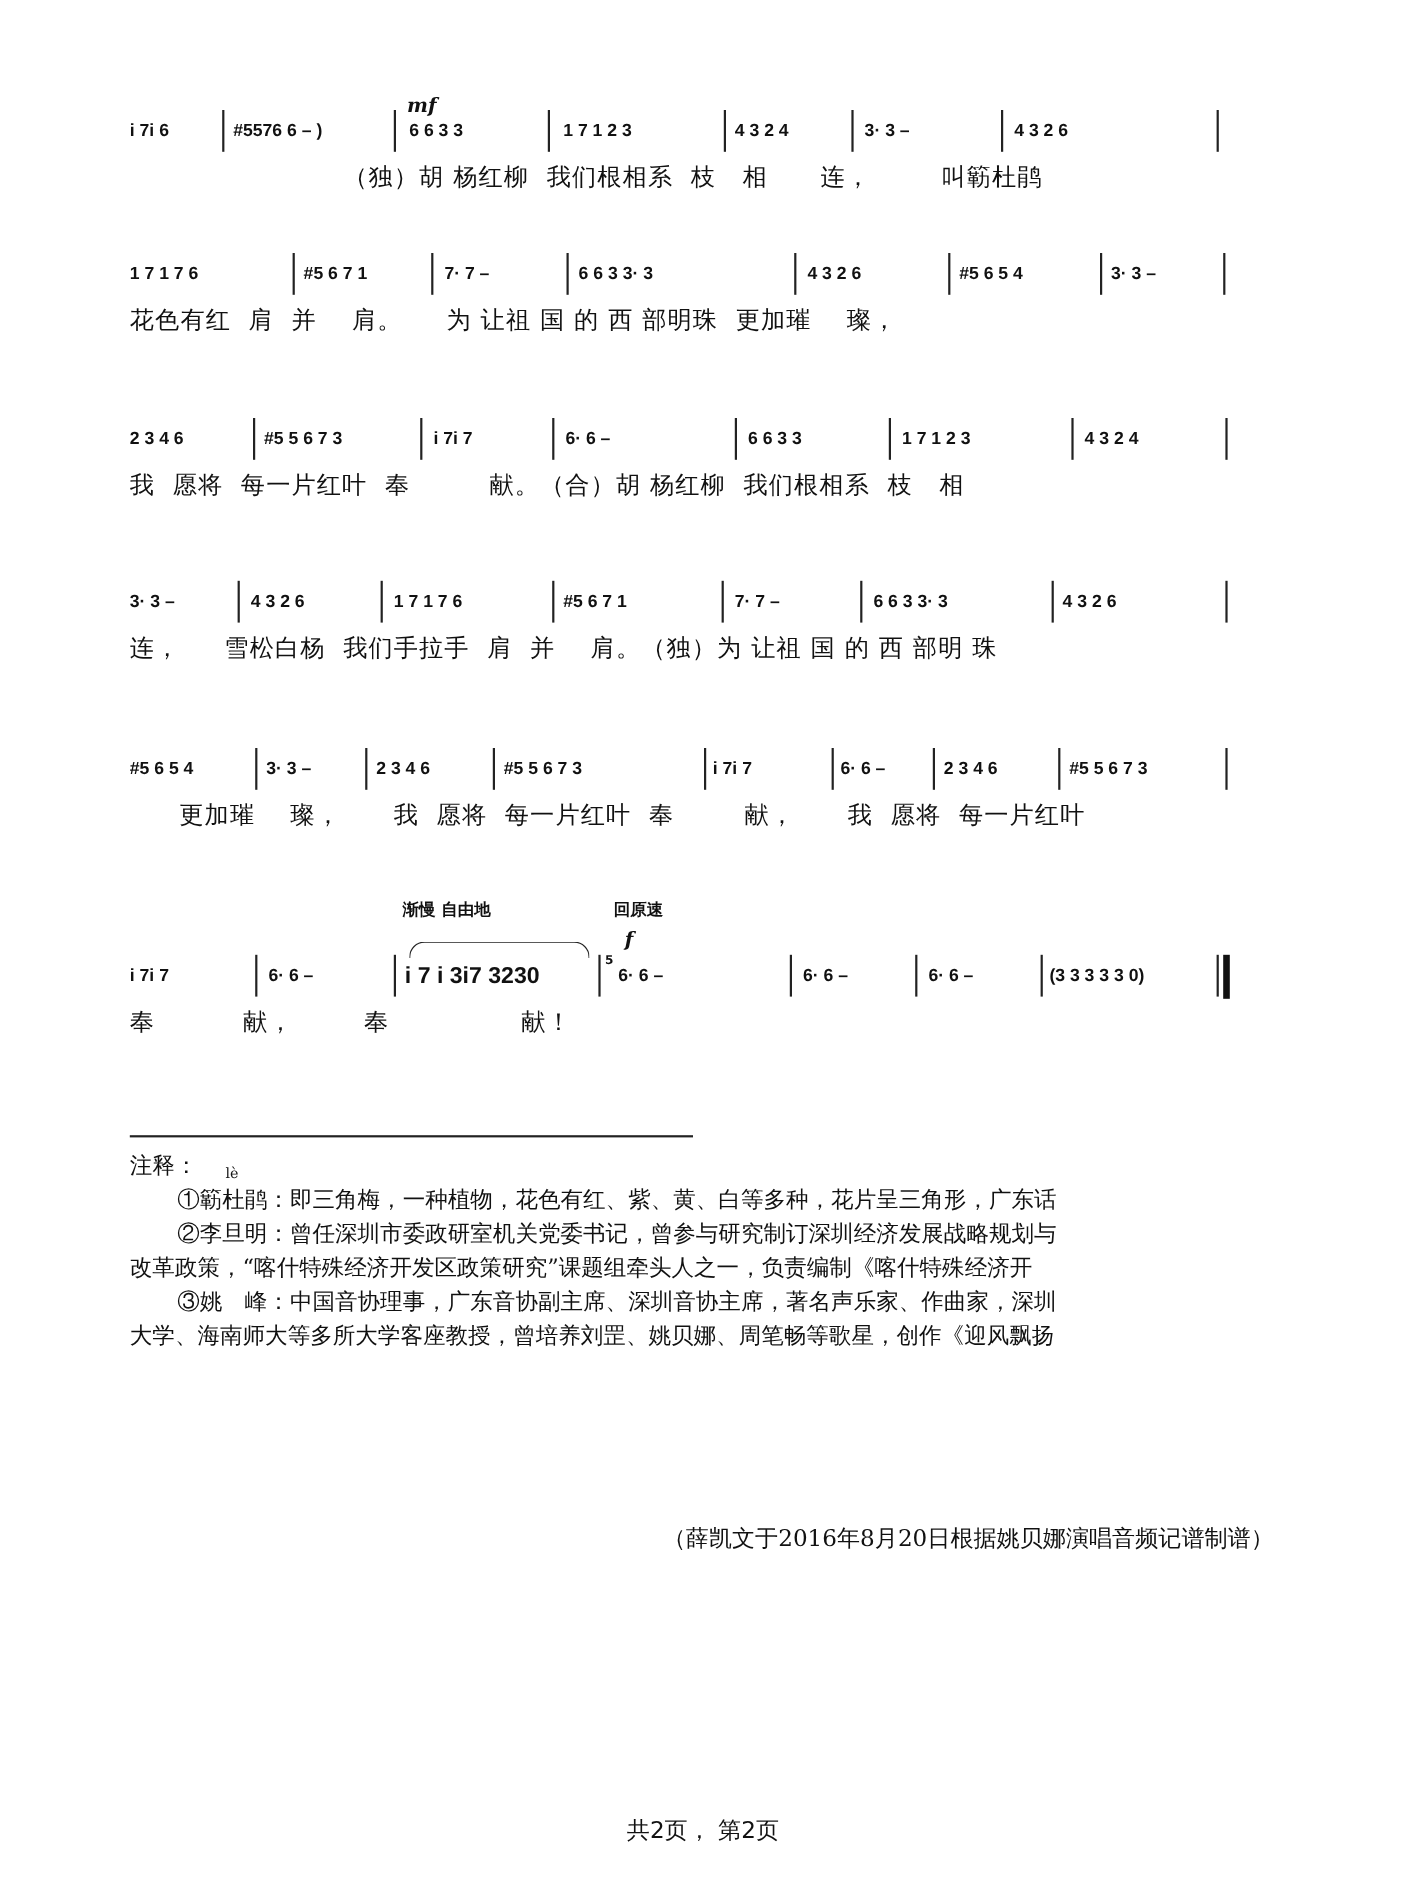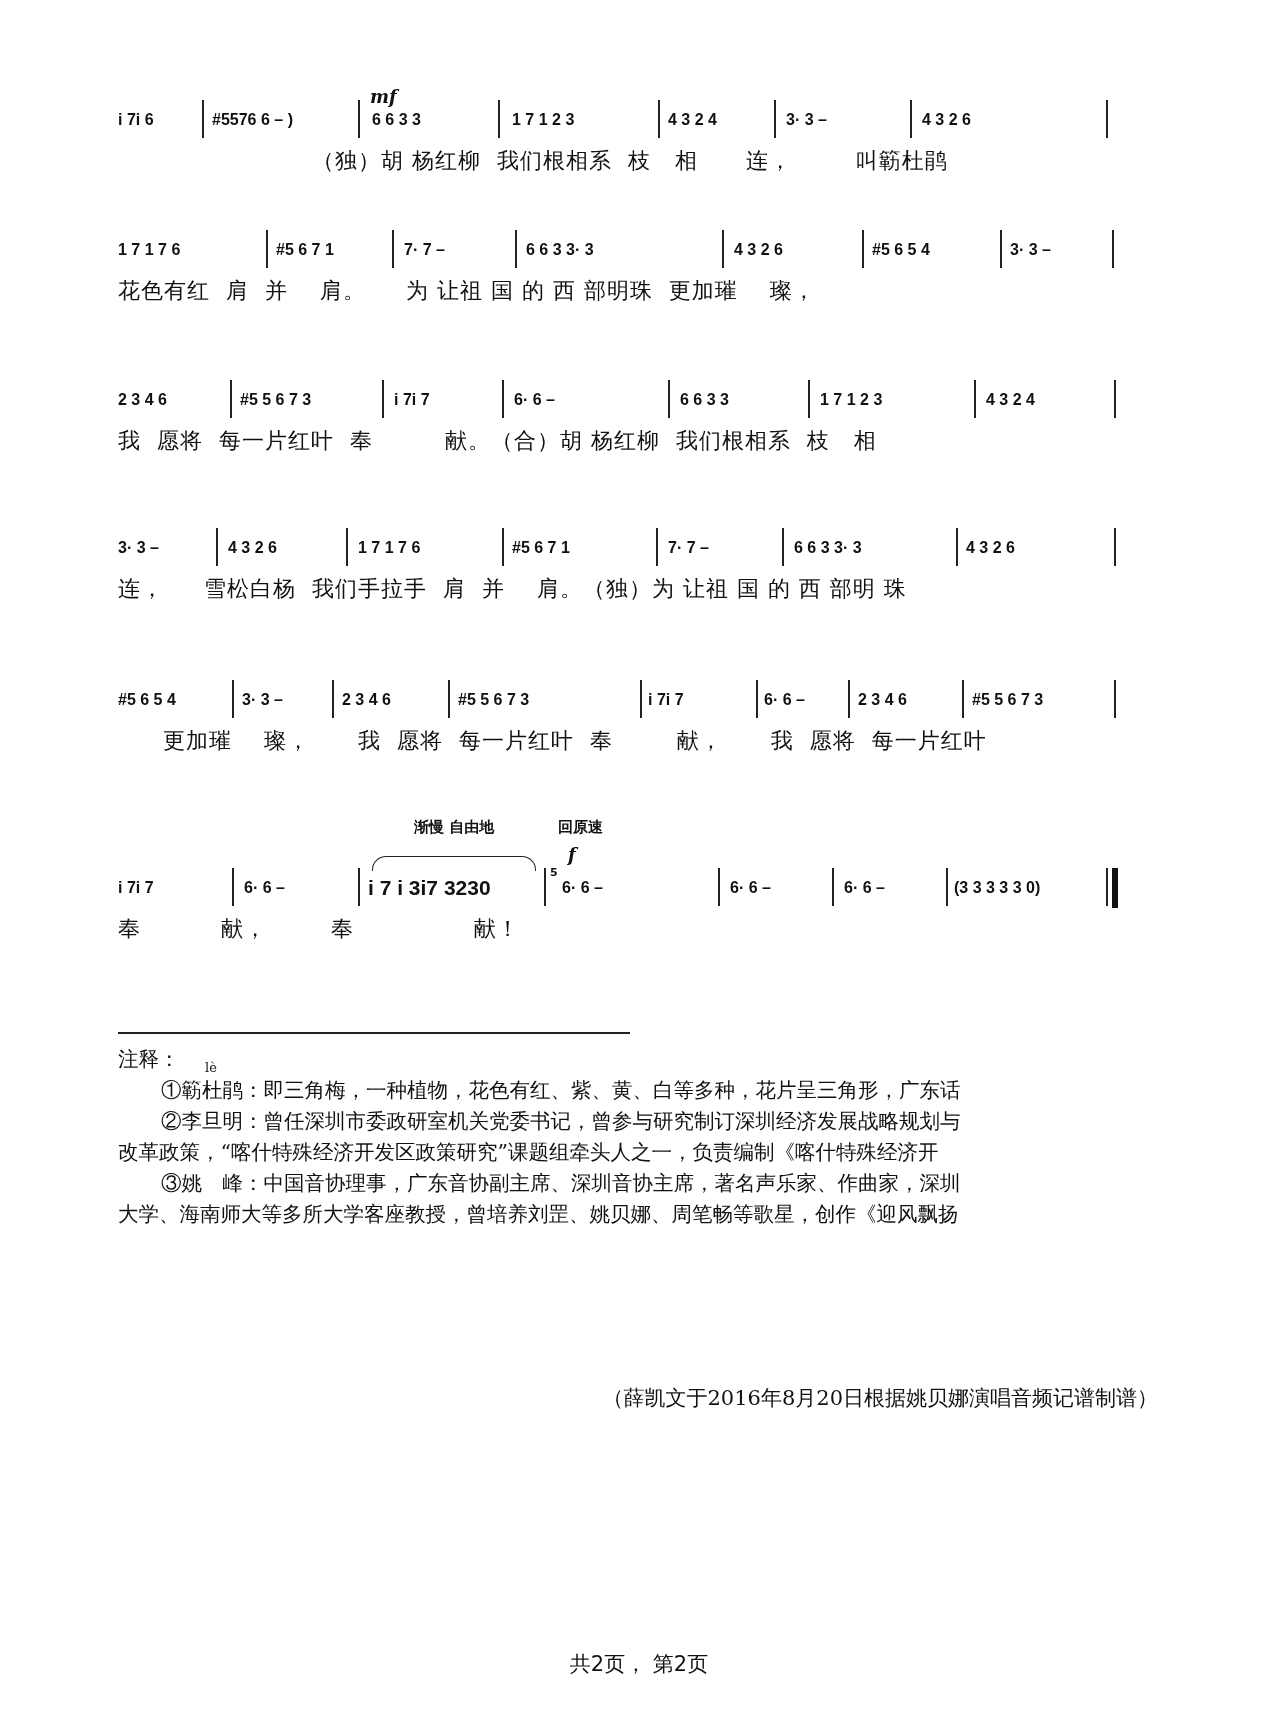--- a/index.html
+++ b/index.html
@@ -110,21 +110,21 @@
   <div class="notes" style="left:764px;">6· 6 –</div>
   <div class="bar" style="left:848px;"></div>
   <div class="notes" style="left:858px;">2 3 4 6</div>
   <div class="bar" style="left:962px;"></div>
   <div class="notes" style="left:972px;">#5 5 6 7 3</div>
   <div class="bar" style="left:1114px;"></div>
   <div class="lyr" style="left:118px; top:46px;margin-left:45px;">更加璀    璨，      我  愿将  每一片红叶  奉        献，      我  愿将  每一片红叶</div>
 </div>
 
 <div class="sys" style="top:868px;">
-  <div class="tempo" style="left:366px; top:-50px;margin-left:48px;">渐慢 自由地</div>
+  <div class="tempo" style="left:366px; top:-50px;">渐慢 自由地</div>
   <div class="tempo" style="left:558px; top:-50px;text-align:center;">回原速</div>
   <div class="dyn" style="left:568px; top:-24px;">f</div>
   <div class="bracket" style="left:372px; top:-12px; width:162px;"></div>
   <div class="notes" style="left:118px;">i 7i 7</div>
   <div class="bar" style="left:232px;"></div>
   <div class="notes" style="left:244px;">6· 6 –</div>
   <div class="bar" style="left:358px;"></div>
   <div class="notes" style="left:368px; font-size:21px;">i 7 i 3i7 3230</div>
   <div class="bar" style="left:544px;"></div>
   <div style="position:absolute; left:550px; top:-2px; font-size:11px; font-weight:bold;">5</div>

